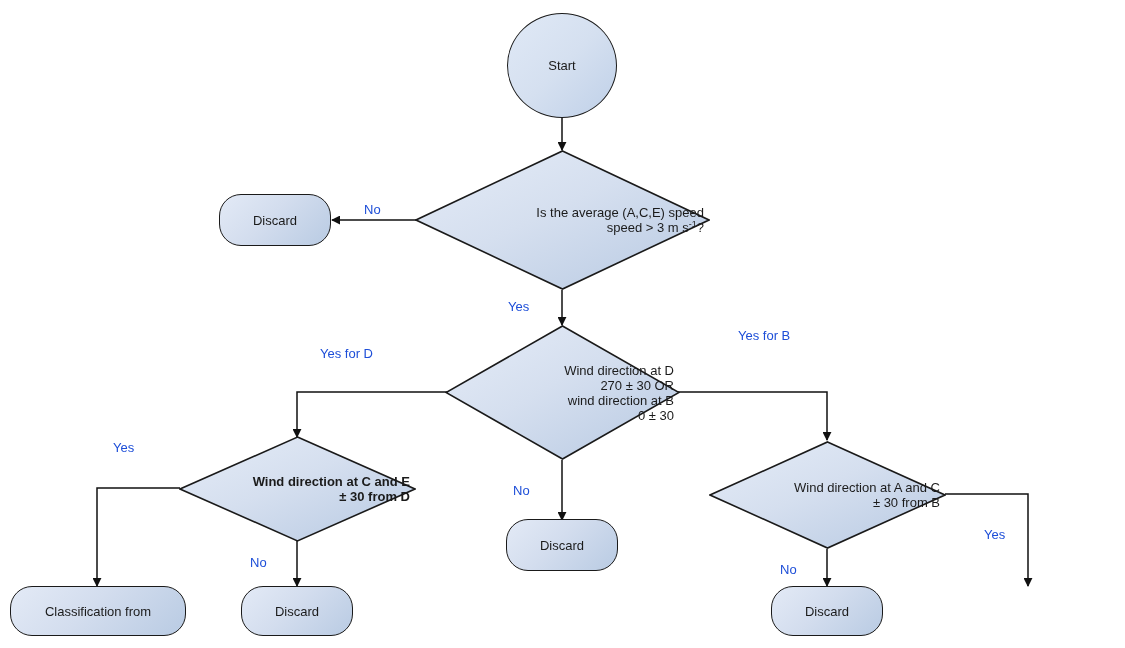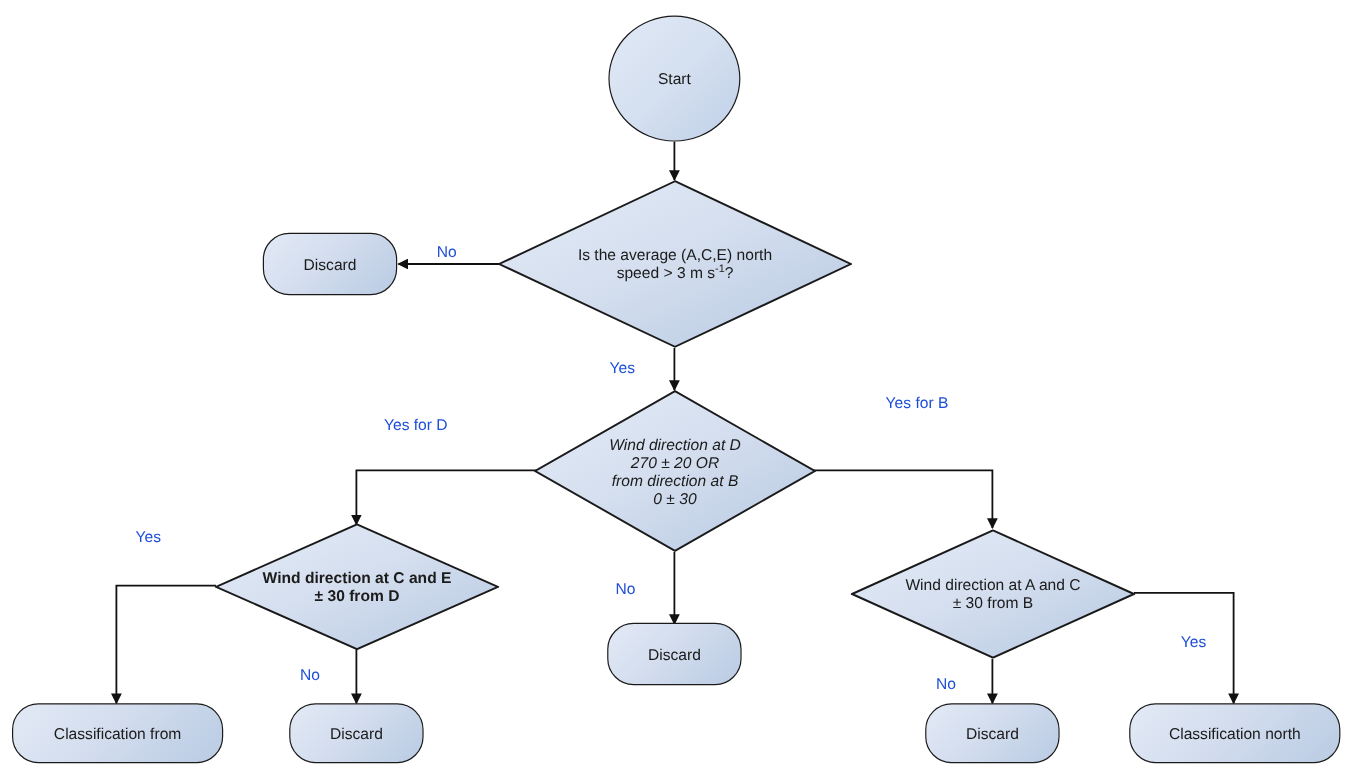--- a/index.html
+++ b/index.html
@@ -20,21 +20,21 @@
     left: 0; top: 0;
     width: 1125px;
     height: 648px;
     pointer-events: none;
   }
   .node {
     position: absolute;
     display: flex;
     align-items: center;
     justify-content: center;
-    text-align: center;
+    text-align: right;
     color: #1b1b1b;
     font-size: 13px;
     line-height: 15px;
     box-sizing: border-box;
   }
   
   .term {
     border: 1.6px solid #1a1a1a;
     border-radius: 22px;
     background: linear-gradient(135deg, #e3eaf6 0%, #d3ddee 45%, #b9cbe3 100%);
@@ -121,33 +121,33 @@
 
   <div class="node term" style="left:219px; top:194px; width:112px; height:52px;">
     <span>Discard</span>
   </div>
 
   <div class="node diamond" style="left:415px; top:150px; width:295px; height:140px;">
     <svg class="dshape" viewBox="0 0 295 140" preserveAspectRatio="none">
       <polygon points="147.5,1 294,70 147.5,139 1,70" fill="url(#nodeGrad)" stroke="#1a1a1a" stroke-width="1.6"></polygon>
     </svg>
     <div class="dlabel">
-      <span>Is the average (A,C,E) north</span><br>
+      <span>Is the average (A,C,E) speed</span><br>
       <span>speed &gt; 3 m s</span><sup>-1</sup><span>?</span>
     </div>
   </div>
 
-  <div class="node diamond" style="left:445px; top:325px; width:235px; height:135px;font-style:italic;">
+  <div class="node diamond" style="left:445px; top:325px; width:235px; height:135px;">
     <svg class="dshape" viewBox="0 0 235 135" preserveAspectRatio="none">
       <polygon points="117.5,1 234,67.5 117.5,134 1,67.5" fill="url(#nodeGrad)" stroke="#1a1a1a" stroke-width="1.6"></polygon>
     </svg>
     <div class="dlabel">
       <span>Wind direction at D</span><br>
-      <span>270 ± 20 OR</span><br>
-      <span>from direction at B</span><br>
+      <span>270 ± 30 OR</span><br>
+      <span>wind direction at B</span><br>
       <span>0 ± 30</span>
     </div>
   </div>
 
   <div class="node diamond" style="left:179px; top:436px; width:237px; height:106px;font-weight:bold;">
     <svg class="dshape" viewBox="0 0 237 106" preserveAspectRatio="none">
       <polygon points="118.5,1 236,53 118.5,105 1,53" fill="url(#nodeGrad)" stroke="#1a1a1a" stroke-width="1.6"></polygon>
     </svg>
     <div class="dlabel">
       <span>Wind direction at C and E</span><br>
@@ -174,23 +174,20 @@
   </div>
 
   <div class="node term" style="left:241px; top:586px; width:112px; height:50px;">
     <span>Discard</span>
   </div>
 
   <div class="node term" style="left:771px; top:586px; width:112px; height:50px;">
     <span>Discard</span>
   </div>
 
-  <div class="node term" style="left:941px; top:586px; width:176px; height:50px;">
-    <span>Classification  north</span>
-  </div>
 
   <div class="edge-label" style="left:364px; top:202px;">No</div>
 
   <div class="edge-label" style="left:508px; top:299px;">Yes</div>
 
   <div class="edge-label" style="left:320px; top:346px;">Yes for D</div>
 
   <div class="edge-label" style="left:738px; top:328px;">Yes for B</div>
 
   <div class="edge-label" style="left:513px; top:483px;">No</div>

